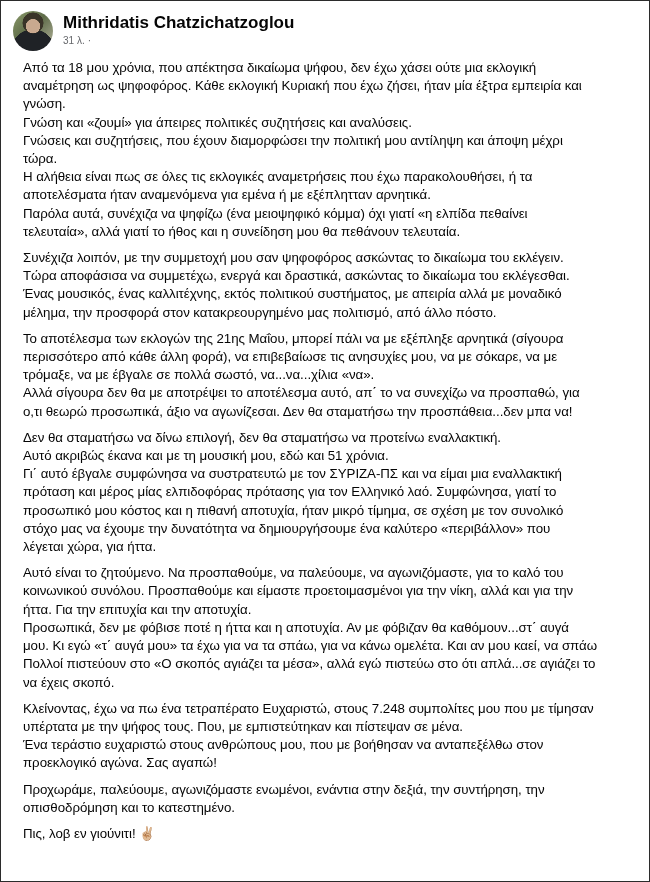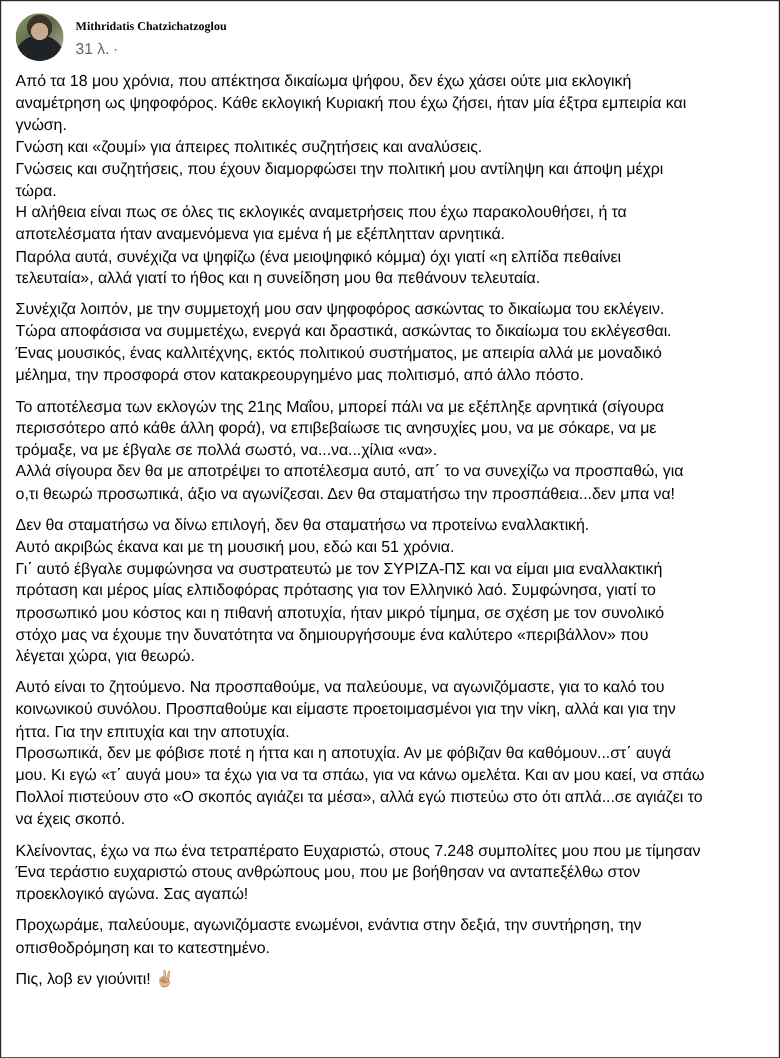--- a/index.html
+++ b/index.html
@@ -20,31 +20,31 @@
   .avatar {
     width: 40px; height: 40px; border-radius: 50%;
     overflow: hidden; flex: 0 0 40px;
     background: radial-gradient(circle at 50% 38%, #c9a98f 0 22%, transparent 23%),
                 radial-gradient(circle at 50% 30%, #3a3428 0 30%, transparent 31%),
                 radial-gradient(circle at 50% 100%, #1f2226 0 48%, transparent 49%),
                 linear-gradient(135deg, #8b9a6a 0%, #5e6b48 45%, #b9b8a2 100%);
   }
   .meta { margin-left: 10px; display: flex; flex-direction: column; }
   .author {
-    font-weight: bold; font-size: 10px; color: #050505; line-height: 17px; font-family: Liberation Serif, serif;
+    font-weight: bold; font-size: 17px; color: #050505; line-height: 17px;
   }
-  .time-row { font-size: 13px; color: #65676b; line-height: 16px; margin-top: 2px; }
+  .time-row { font-size: 10px; color: #65676b; line-height: 16px; margin-top: 2px; }
   .time-row .dot { margin-left: 3px; }
   .post-body {
     position: absolute; left: 12px; top: 58px; width: 628px;
     font-size: 13.3px; line-height: 18.2px; color: #050505;
     letter-spacing: -0.05px;
   }
   .para { margin: 0 0 8px 0; }
-  .line { display: block; white-space: nowrap; }
+  .line { display: block; white-space: nowrap; margin-left: 10px; }
   .emoji { font-size: 13px; }
 </style>
 </head>
 <body>
 
 <div class="frame">
   <div class="header">
     <div class="avatar"></div>
     <div class="meta">
       <span class="author">Mithridatis Chatzichatzoglou</span>
@@ -80,33 +80,34 @@
         <span class="line">Αλλά σίγουρα δεν θα με αποτρέψει το αποτέλεσμα αυτό, απ΄ το να συνεχίζω να προσπαθώ, για</span>
         <span class="line">ο,τι θεωρώ προσωπικά, άξιο να αγωνίζεσαι. Δεν θα σταματήσω την προσπάθεια...δεν μπα να!</span>
       </div>
       <div class="para">
         <span class="line">Δεν θα σταματήσω να δίνω επιλογή, δεν θα σταματήσω να προτείνω εναλλακτική.</span>
         <span class="line">Αυτό ακριβώς έκανα και με τη μουσική μου, εδώ και 51 χρόνια.</span>
         <span class="line">Γι΄ αυτό έβγαλε συμφώνησα να συστρατευτώ με τον ΣΥΡΙΖΑ-ΠΣ και να είμαι μια εναλλακτική</span>
         <span class="line">πρόταση και μέρος μίας ελπιδοφόρας πρότασης για τον Ελληνικό λαό. Συμφώνησα, γιατί το</span>
         <span class="line">προσωπικό μου κόστος και η πιθανή αποτυχία, ήταν μικρό τίμημα, σε σχέση με τον συνολικό</span>
         <span class="line">στόχο μας να έχουμε την δυνατότητα να δημιουργήσουμε ένα καλύτερο «περιβάλλον» που</span>
-        <span class="line">λέγεται χώρα, για θεωρώ.</span>
+        <span class="line">λέγεται χώρα, για ήττα.</span>
       </div>
       <div class="para">
         <span class="line">Αυτό είναι το ζητούμενο. Να προσπαθούμε, να παλεύουμε, να αγωνιζόμαστε, για το καλό του</span>
         <span class="line">κοινωνικού συνόλου. Προσπαθούμε και είμαστε προετοιμασμένοι για την νίκη, αλλά και για την</span>
         <span class="line">ήττα. Για την επιτυχία και την αποτυχία.</span>
         <span class="line">Προσωπικά, δεν με φόβισε ποτέ η ήττα και η αποτυχία. Αν με φόβιζαν θα καθόμουν...στ΄ αυγά</span>
         <span class="line">μου. Κι εγώ «τ΄ αυγά μου» τα έχω για να τα σπάω, για να κάνω ομελέτα. Και αν μου καεί, να σπάω</span>
         <span class="line">Πολλοί πιστεύουν στο «Ο σκοπός αγιάζει τα μέσα», αλλά εγώ πιστεύω στο ότι απλά...σε αγιάζει το</span>
         <span class="line">να έχεις σκοπό.</span>
       </div>
       <div class="para">
         <span class="line">Κλείνοντας, έχω να πω ένα τετραπέρατο  Ευχαριστώ, στους 7.248 συμπολίτες μου που με τίμησαν</span>
+        <span class="line">υπέρτατα με την ψήφος τους. Που, με εμπιστεύτηκαν και πίστεψαν σε μένα.</span>
         <span class="line">Ένα τεράστιο ευχαριστώ στους ανθρώπους μου, που με βοήθησαν να ανταπεξέλθω στον</span>
         <span class="line">προεκλογικό αγώνα. Σας αγαπώ!</span>
       </div>
       <div class="para">
         <span class="line">Προχωράμε, παλεύουμε, αγωνιζόμαστε ενωμένοι, ενάντια στην δεξιά, την συντήρηση, την</span>
         <span class="line">οπισθοδρόμηση και το κατεστημένο.</span>
       </div>
       <div class="para">
         <span class="line"><span class="">Πις, λοβ εν γιούνιτι!</span> <span class="emoji">✌🏼</span></span>
       </div>

